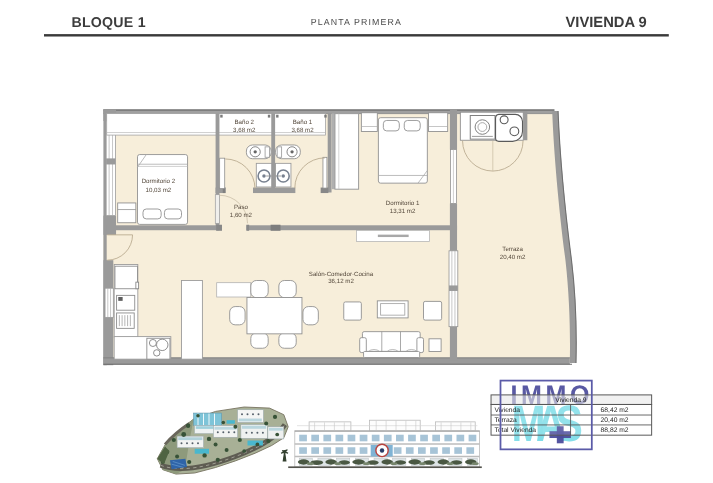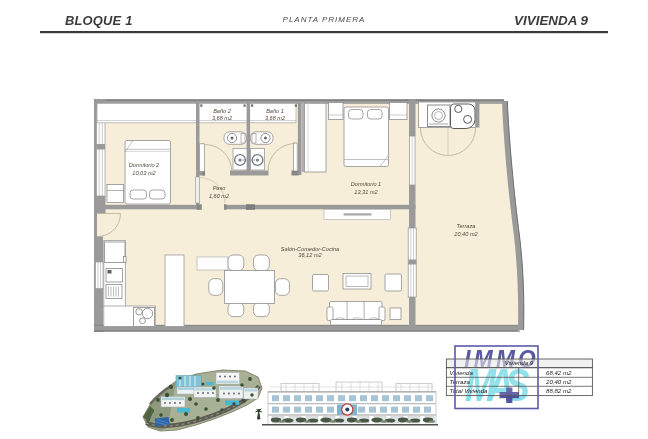--- a/index.html
+++ b/index.html
@@ -1,17 +1,17 @@
 <!DOCTYPE html>
 <html><head>
 <meta charset="utf-8">
 <style>
   html,body{margin:0;padding:0;background:#ffffff;}
   #page{position:relative;width:648px;height:439px;background:#ffffff;overflow:hidden;
-        font-family:"Liberation Sans", sans-serif;font-style:italic;}
+        font-family:"Liberation Sans", sans-serif;}
   svg{position:absolute;left:0;top:0;}
   text{font-family:"Liberation Sans", sans-serif;}
 </style>
 </head>
 <body>
 <div id="page">
 <svg width="648" height="439" viewBox="0 0 648 439">
 
 <g>
 

